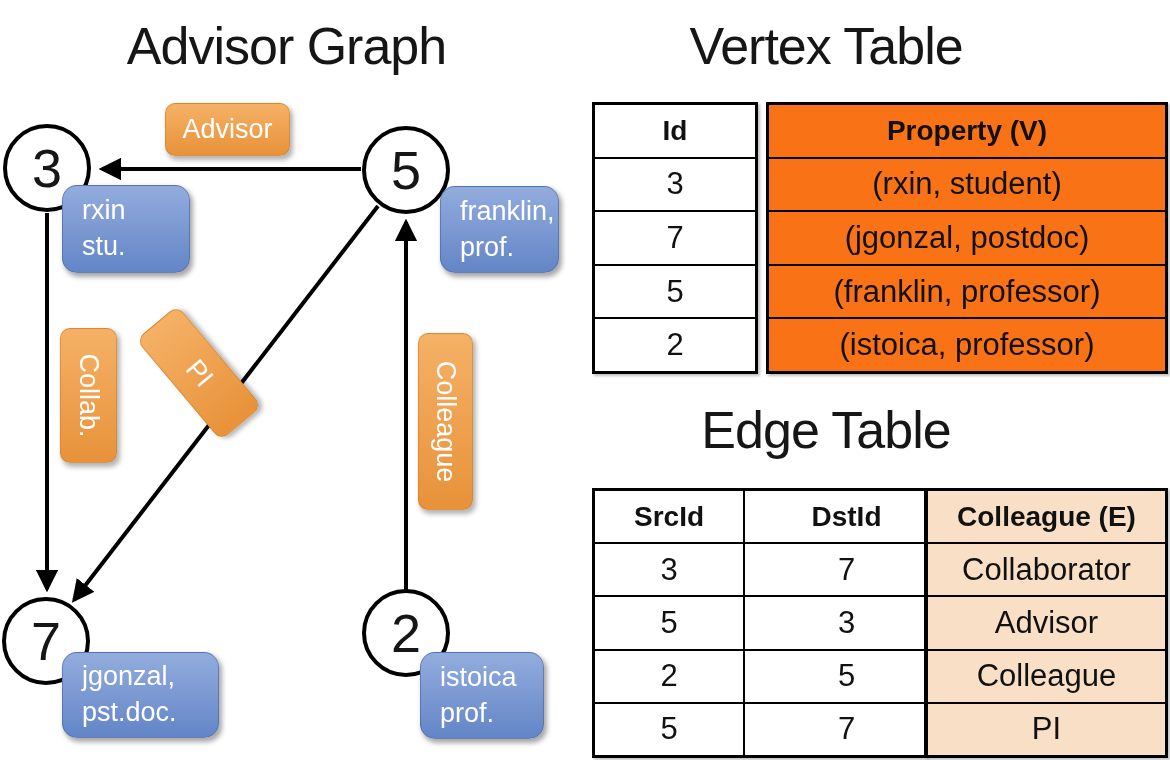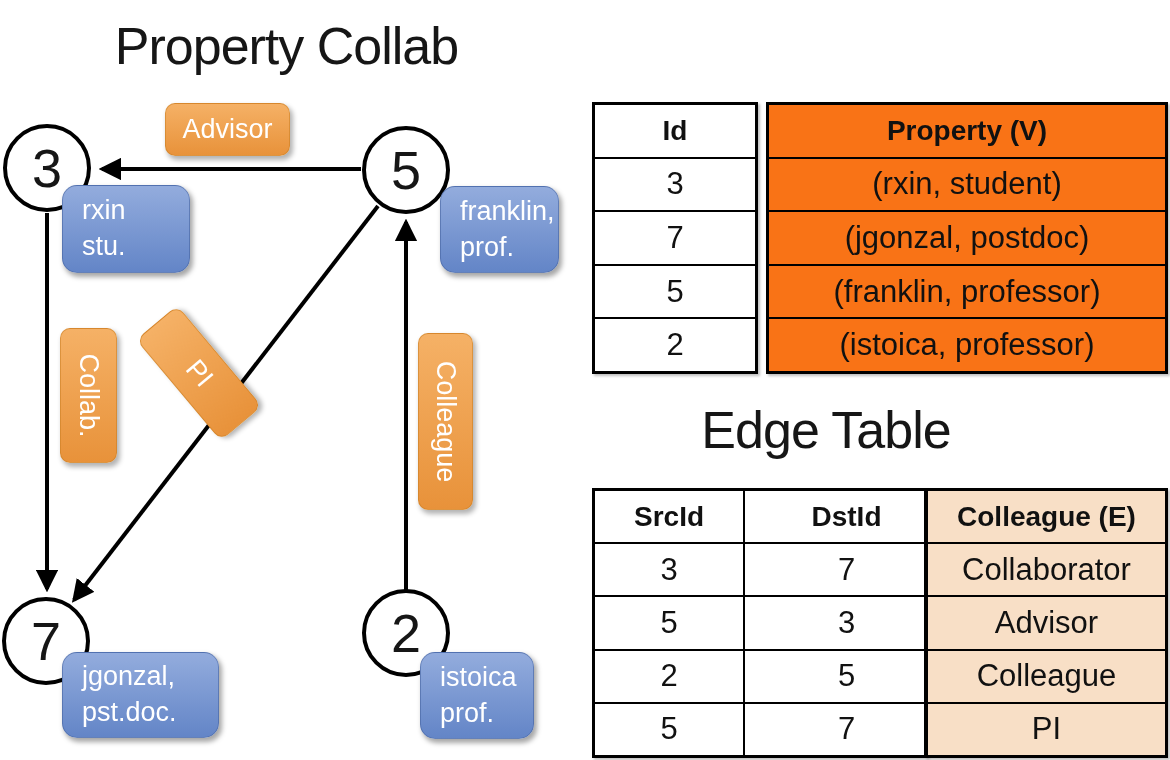--- a/index.html
+++ b/index.html
@@ -52,21 +52,22 @@
   .trow .c1{width:148px;border-right:2.5px solid #000;display:flex;align-items:center;justify-content:center;font-size:31px;font-weight:300;}
   .trow .c2{flex:1;display:flex;align-items:center;justify-content:center;font-size:31px;font-weight:300;padding-left:24px;}
   .fill-blue{background:#f97316;}
   .fill-tan{background:#f8dfc6;}
 </style>
 </head>
 <body>
 
 <div class="canvas">
 
-  <div class="title" style="left:0;top:16px;width:573px;">Property Collab</div>
+  <div class="title" style="left:0;top:16px;width:573px;">Advisor Graph</div>
+  <div class="title" style="left:592px;top:16px;width:468px;">Vertex Table</div>
   <div class="title" style="left:592px;top:400px;width:468px;">Edge Table</div>
 
   <svg class="edges-svg" viewBox="0 0 570 760">
     <defs>
       <marker id="arrow" viewBox="0 0 10 10" refX="8.5" refY="5" markerWidth="5.6" markerHeight="5.6" orient="auto">
         <path d="M0,0 L10,5 L0,10 z" fill="#000"></path>
       </marker>
     </defs>
     <line x1="361" y1="169" x2="102" y2="169" stroke="#000" stroke-width="4" marker-end="url(#arrow)"></line>
     <line x1="47" y1="213" x2="47" y2="589" stroke="#000" stroke-width="4" marker-end="url(#arrow)"></line>
@@ -105,21 +106,21 @@
     <span>stu.</span>
   </div>
   <div class="vprop" style="left:440px;top:186px;width:119px;height:87px;">
     <span>franklin,</span>
     <span>prof.</span>
   </div>
   <div class="vprop" style="left:62px;top:652px;width:157px;height:86px;">
     <span>jgonzal,</span>
     <span>pst.doc.</span>
   </div>
-  <div class="vprop" style="left:420px;top:652px;width:114px;height:87px;">
+  <div class="vprop" style="left:420px;top:652px;width:124px;height:87px;">
     <span>istoica</span>
     <span>prof.</span>
   </div>
 
   <div class="subtable" style="left:592px;top:102px;width:166px;height:272px;">
     <div class="cell header">Id</div>
     <div class="cell">3</div>
     <div class="cell">7</div>
     <div class="cell">5</div>
     <div class="cell">2</div>

